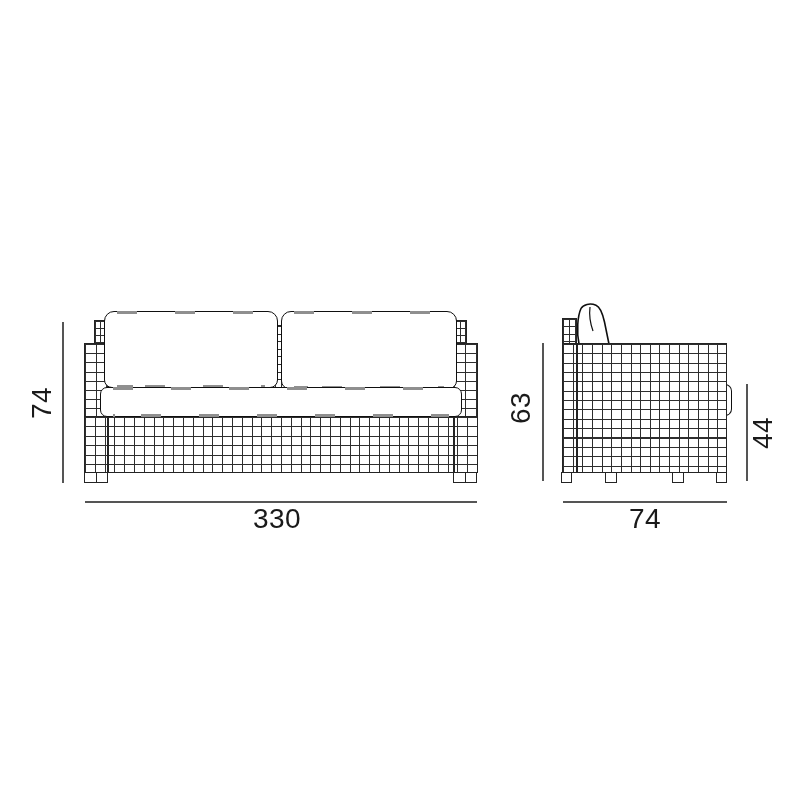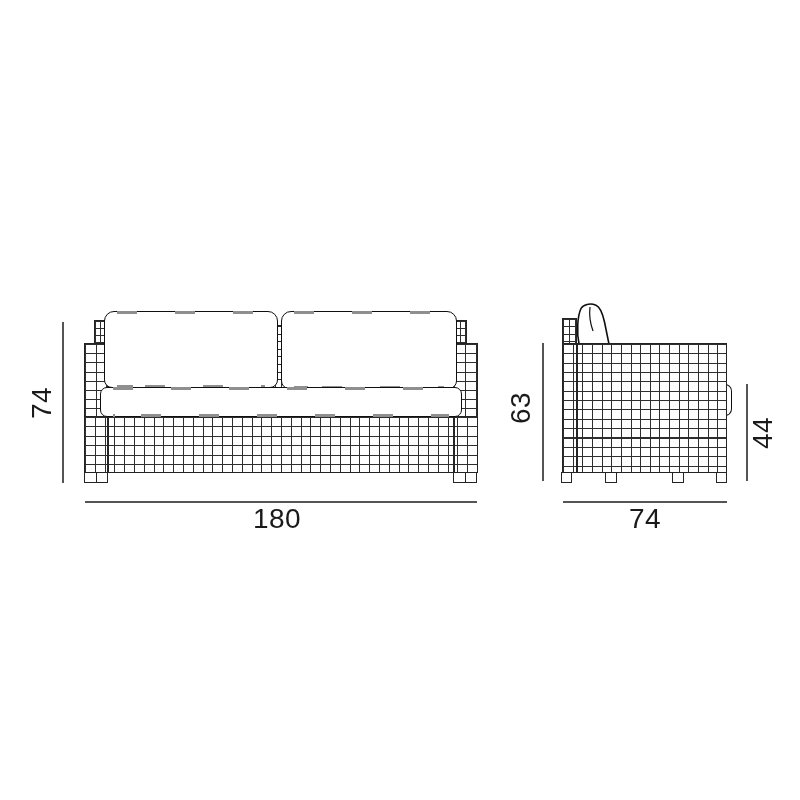--- a/index.html
+++ b/index.html
@@ -104,21 +104,21 @@
     <div class="vline" style="left:107px; top:416px; height:57px; z-index:1;"></div>
     <div class="vline" style="left:453px; top:416px; height:57px; z-index:1;"></div>
 
     <div class="foot split" style="left:84px; width:24px;"></div>
     <div class="foot split" style="left:453px; width:24px;"></div>
 
     <div class="dim v" style="left:62px; top:322px; height:161px;"></div>
     <div class="dim-label rot" style="left:-8px; top:387px;">74</div>
 
     <div class="dim h" style="left:85px; top:501px; width:392px;"></div>
-    <div class="dim-label" style="left:227px; top:503px;">180</div>
+    <div class="dim-label" style="left:227px; top:503px;">330</div>
   </section>
 
   <section class="view">
 
     <div class="wicker" style="left:562px; top:318px; width:15px; height:26px; --cw:6px; --ch:7.3px; z-index:1;"></div>
 
     <svg class="svg-shape" style="left:570px; top:302px; z-index:2;" width="48" height="44" viewBox="0 0 48 44">
       <path d="M9 42 C6.5 30 7.5 14 11 6.5 C13 2.5 20 0.8 26 3.2 C30.5 5 32.5 11 34.5 20 L39 42 Z" fill="#ffffff" stroke="#0f0f0f" stroke-width="1.6"></path>
       <path d="M20 5 C19 13 20.5 22 23 29" fill="none" stroke="#0f0f0f" stroke-width="1.2"></path>
     </svg>

